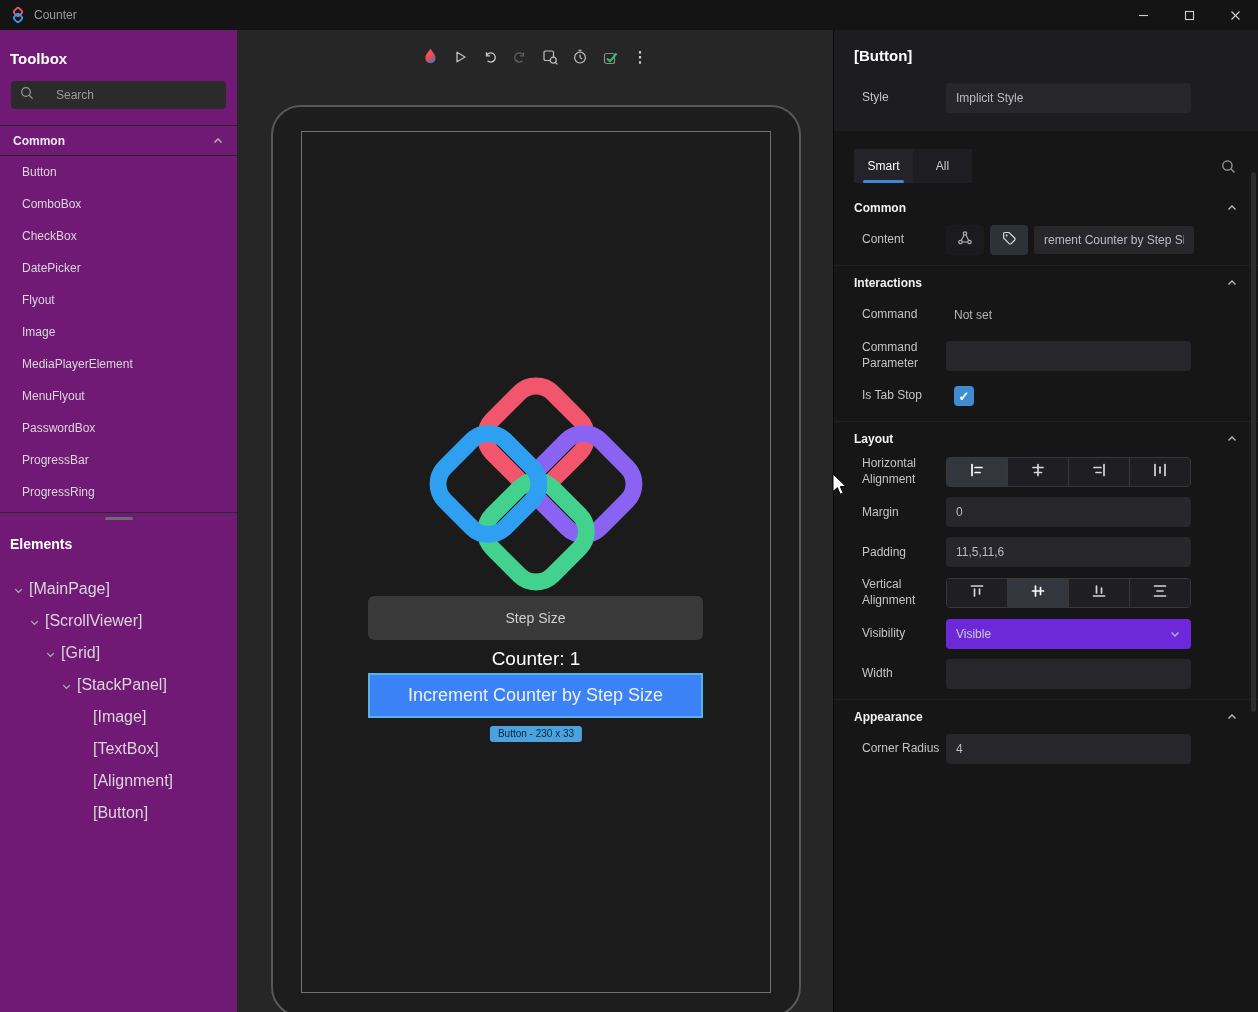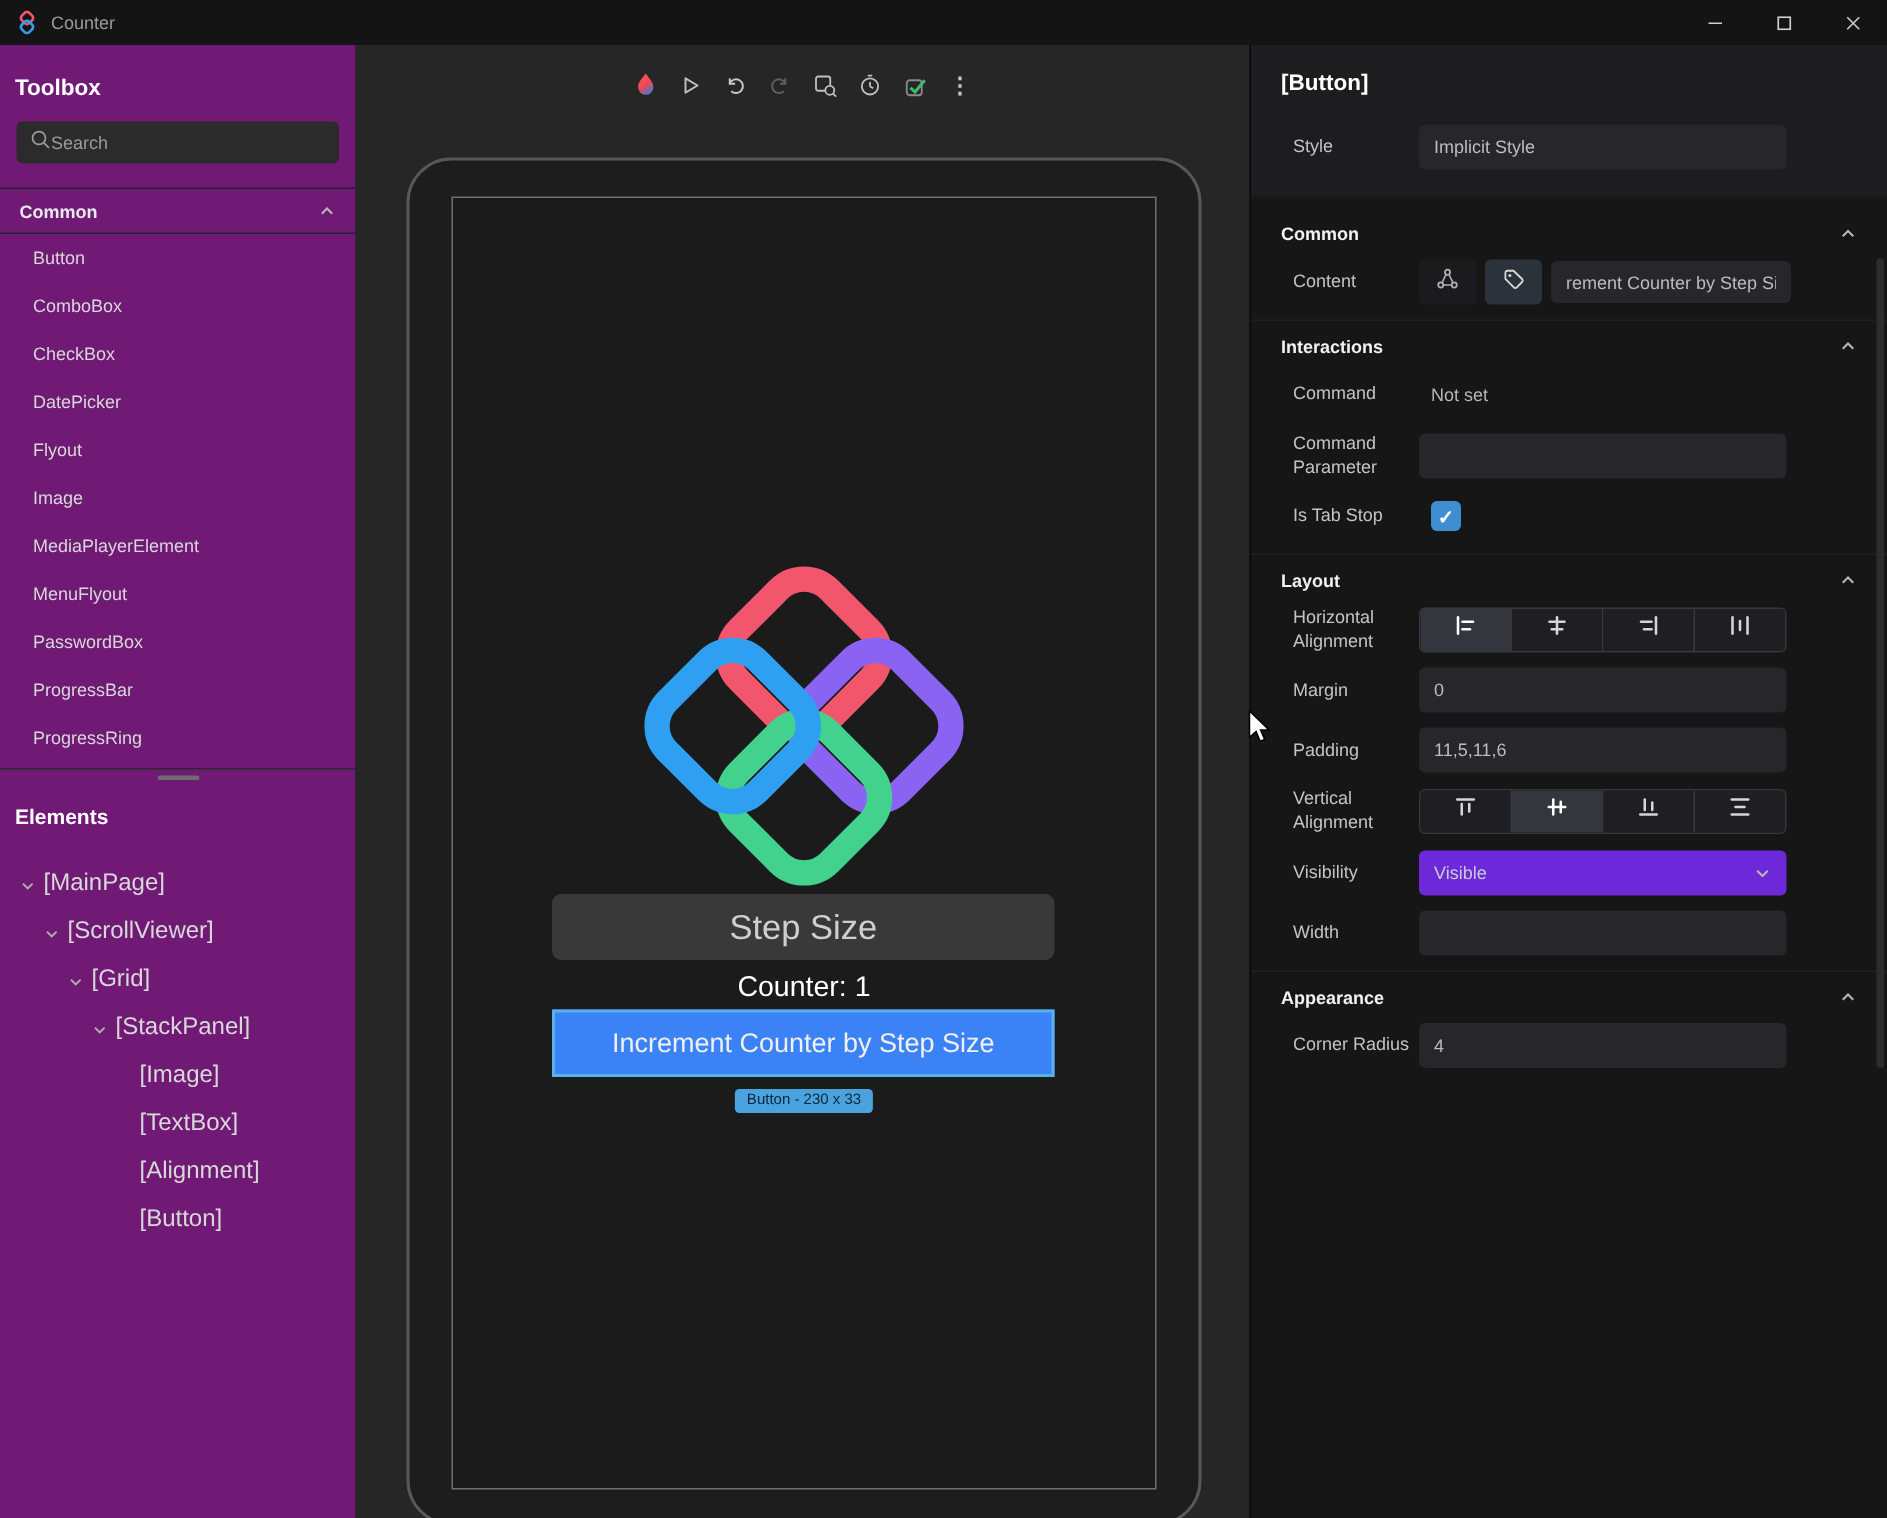--- a/index.html
+++ b/index.html
@@ -15,41 +15,41 @@
   .win-btn { width:46px; height:30px; display:flex; align-items:center; justify-content:center; color:#cfcfcf; }
   .win-btn svg { stroke:#cfcfcf; }
 
   
   .sidebar { position:absolute; top:30px; left:0; bottom:0; width:237px; background:#701a75; }
   .canvas  { position:absolute; top:30px; left:237px; right:425px; bottom:0; background:#262626; }
   .props   { position:absolute; top:30px; right:0; bottom:0; width:425px; background:#161616; border-left:1px solid #0a0a0a; }
 
   
   .tb-title { font-size:15px; font-weight:700; color:#fff; padding:20px 10px 14px 10px; }
-  .search-box { margin:0 11px; height:28px; background:#2b2b2b; border-radius:4px; display:flex; align-items:center; padding:0 9px; gap:0; }
+  .search-box { margin:0 11px; height:28px; background:#2b2b2b; border-radius:4px; display:flex; align-items:center; padding:0 9px; gap:22px; }
   .search-box input { background:transparent; border:none; outline:none; color:#cfcfcf; font-size:12px; width:100%; font-family:inherit; }
   .search-box input::placeholder { color:#9a9a9a; }
   .tb-section { margin-top:16px; height:31px; border-top:1px solid #252525; border-bottom:1px solid #252525; display:flex; align-items:center; padding:0 13px; }
   .tb-section .sec-label { font-size:12px; font-weight:700; color:#eaeaea; }
   .tb-section .chev { margin-left:auto; }
   .tb-item { height:32px; display:flex; align-items:center; padding-left:22px; font-size:12px; color:#d8d8d8; }
   .splitter { margin-top:4px; border-top:1px solid #2a2a2a; height:14px; display:flex; justify-content:center; align-items:flex-start; padding-top:4px; }
   .grip { width:28px; height:3px; border-radius:2px; background:#6d6d6d; }
   .el-title { font-size:14px; font-weight:700; color:#fff; padding:10px 10px 14px 10px; }
   .tree-row { height:32px; display:flex; align-items:flex-end; font-size:16px; color:#d8d8d8; padding-left:calc(10px + var(--d)*16px); }
   .tw { width:16px; height:16px; flex:none; display:flex; align-items:center; justify-content:center; }
   .tree-label { margin-left:3px; }
 
   
   .canvas-toolbar { position:absolute; top:15px; left:50%; transform:translateX(-50%); display:flex; align-items:center; gap:6px; }
   .ct-btn { width:24px; height:24px; display:flex; align-items:center; justify-content:center; border-radius:4px; }
   .device { position:absolute; left:34px; top:75px; width:530px; height:912px; background:#1d1d1d; border:2px solid #585858; border-radius:30px; }
   .screen { position:absolute; left:28px; right:28px; top:24px; bottom:22px; background:#1b1b1b; border:1px solid #707070; }
   .uno-logo { position:absolute; left:50%; top:243px; transform:translateX(-50%); }
-  .prev-textbox { position:absolute; left:66px; width:335px; top:464px; height:44px; background:#393939; border-radius:6px; display:flex; align-items:center; justify-content:center; font-size:23px; color:#cfcfcf; }
+  .prev-textbox { position:absolute; left:66px; width:335px; top:464px; height:44px; background:#393939; border-radius:6px; display:flex; align-items:center; justify-content:center; font-size:14px; color:#cfcfcf; }
   .prev-counter { position:absolute; left:0; right:0; top:516px; text-align:center; font-size:19px; color:#fff; }
   .prev-button { position:absolute; left:66px; width:335px; top:541px; height:45px; border:2px solid #58b2e8; display:flex; align-items:center; justify-content:center; font-size:18px; color:#f0f0f0; background:#3b82f6; }
   .sel-badge { position:absolute; left:50%; transform:translateX(-50%); top:594px; background:#4aa3df; color:#08263a; font-size:10px; padding:2px 8px 3px; border-radius:3px; white-space:nowrap; }
 
   
   .props-card { background:#1d1d20; padding:17px 20px 18px 20px; }
   .props-card h2 { font-size:15px; font-weight:700; color:#fff; }
   .style-row { display:flex; align-items:center; margin-top:19px; }
   .plabel { width:84px; flex:none; font-size:12px; color:#c4c4c4; line-height:1.3; }
   .style-row .plabel { margin-left:8px; }
@@ -292,20 +292,30 @@
   <div class="props">
 
     <div class="props-card">
       <h2>[Button]</h2>
       <div class="style-row">
         <span class="plabel">Style</span>
         <input class="pinput" value="Implicit Style" style="">
       </div>
     </div>
 
+    <div class="tabs">
+      <div class="tab active">Smart</div>
+      <div class="tab">All</div>
+      <div class="tab-search">
+        <svg width="15" height="15" viewBox="0 0 14 14" fill="none">
+            <circle cx="6" cy="6" r="4.3" stroke="#9a9a9a" stroke-width="1.2"></circle>
+            <line x1="9.4" y1="9.4" x2="12.6" y2="12.6" stroke="#9a9a9a" stroke-width="1.2"></line>
+          </svg>
+      </div>
+    </div>
 
     <div class="psection">
       <div class="psection-header">
         <span class="sec-label">Common</span>
         <span class="chev">
             <svg width="12" height="12" viewBox="0 0 12 12" fill="none">
               <polyline points="2.5,7.5 6,4 9.5,7.5" stroke="#b8b8b8" stroke-width="1.4"></polyline>
             </svg>
           </span>
       </div>

